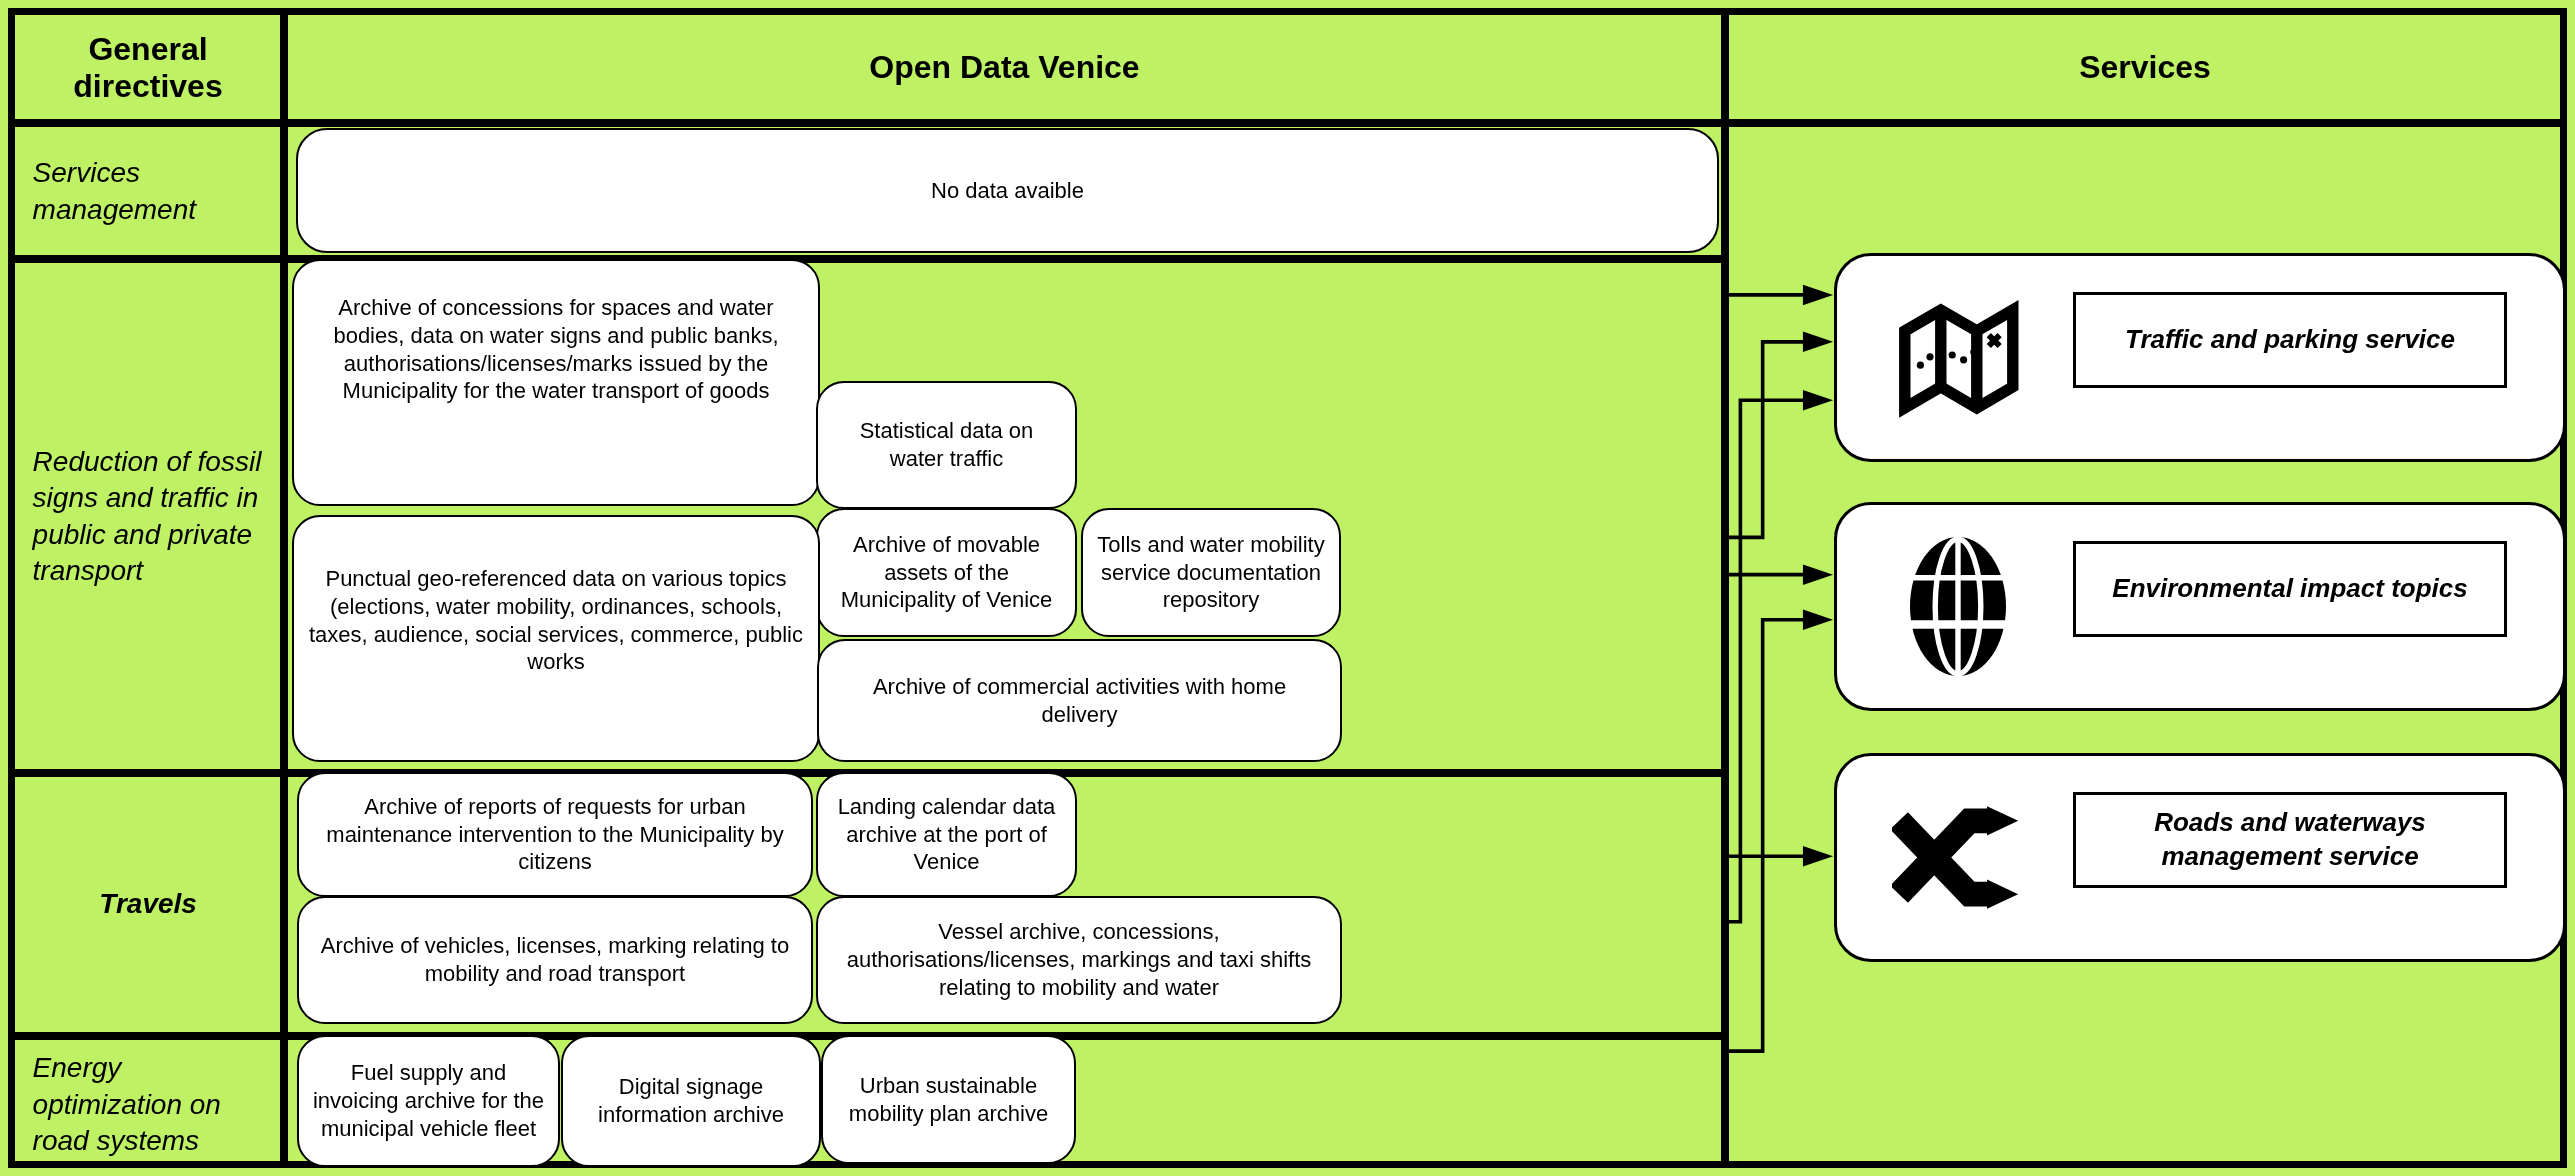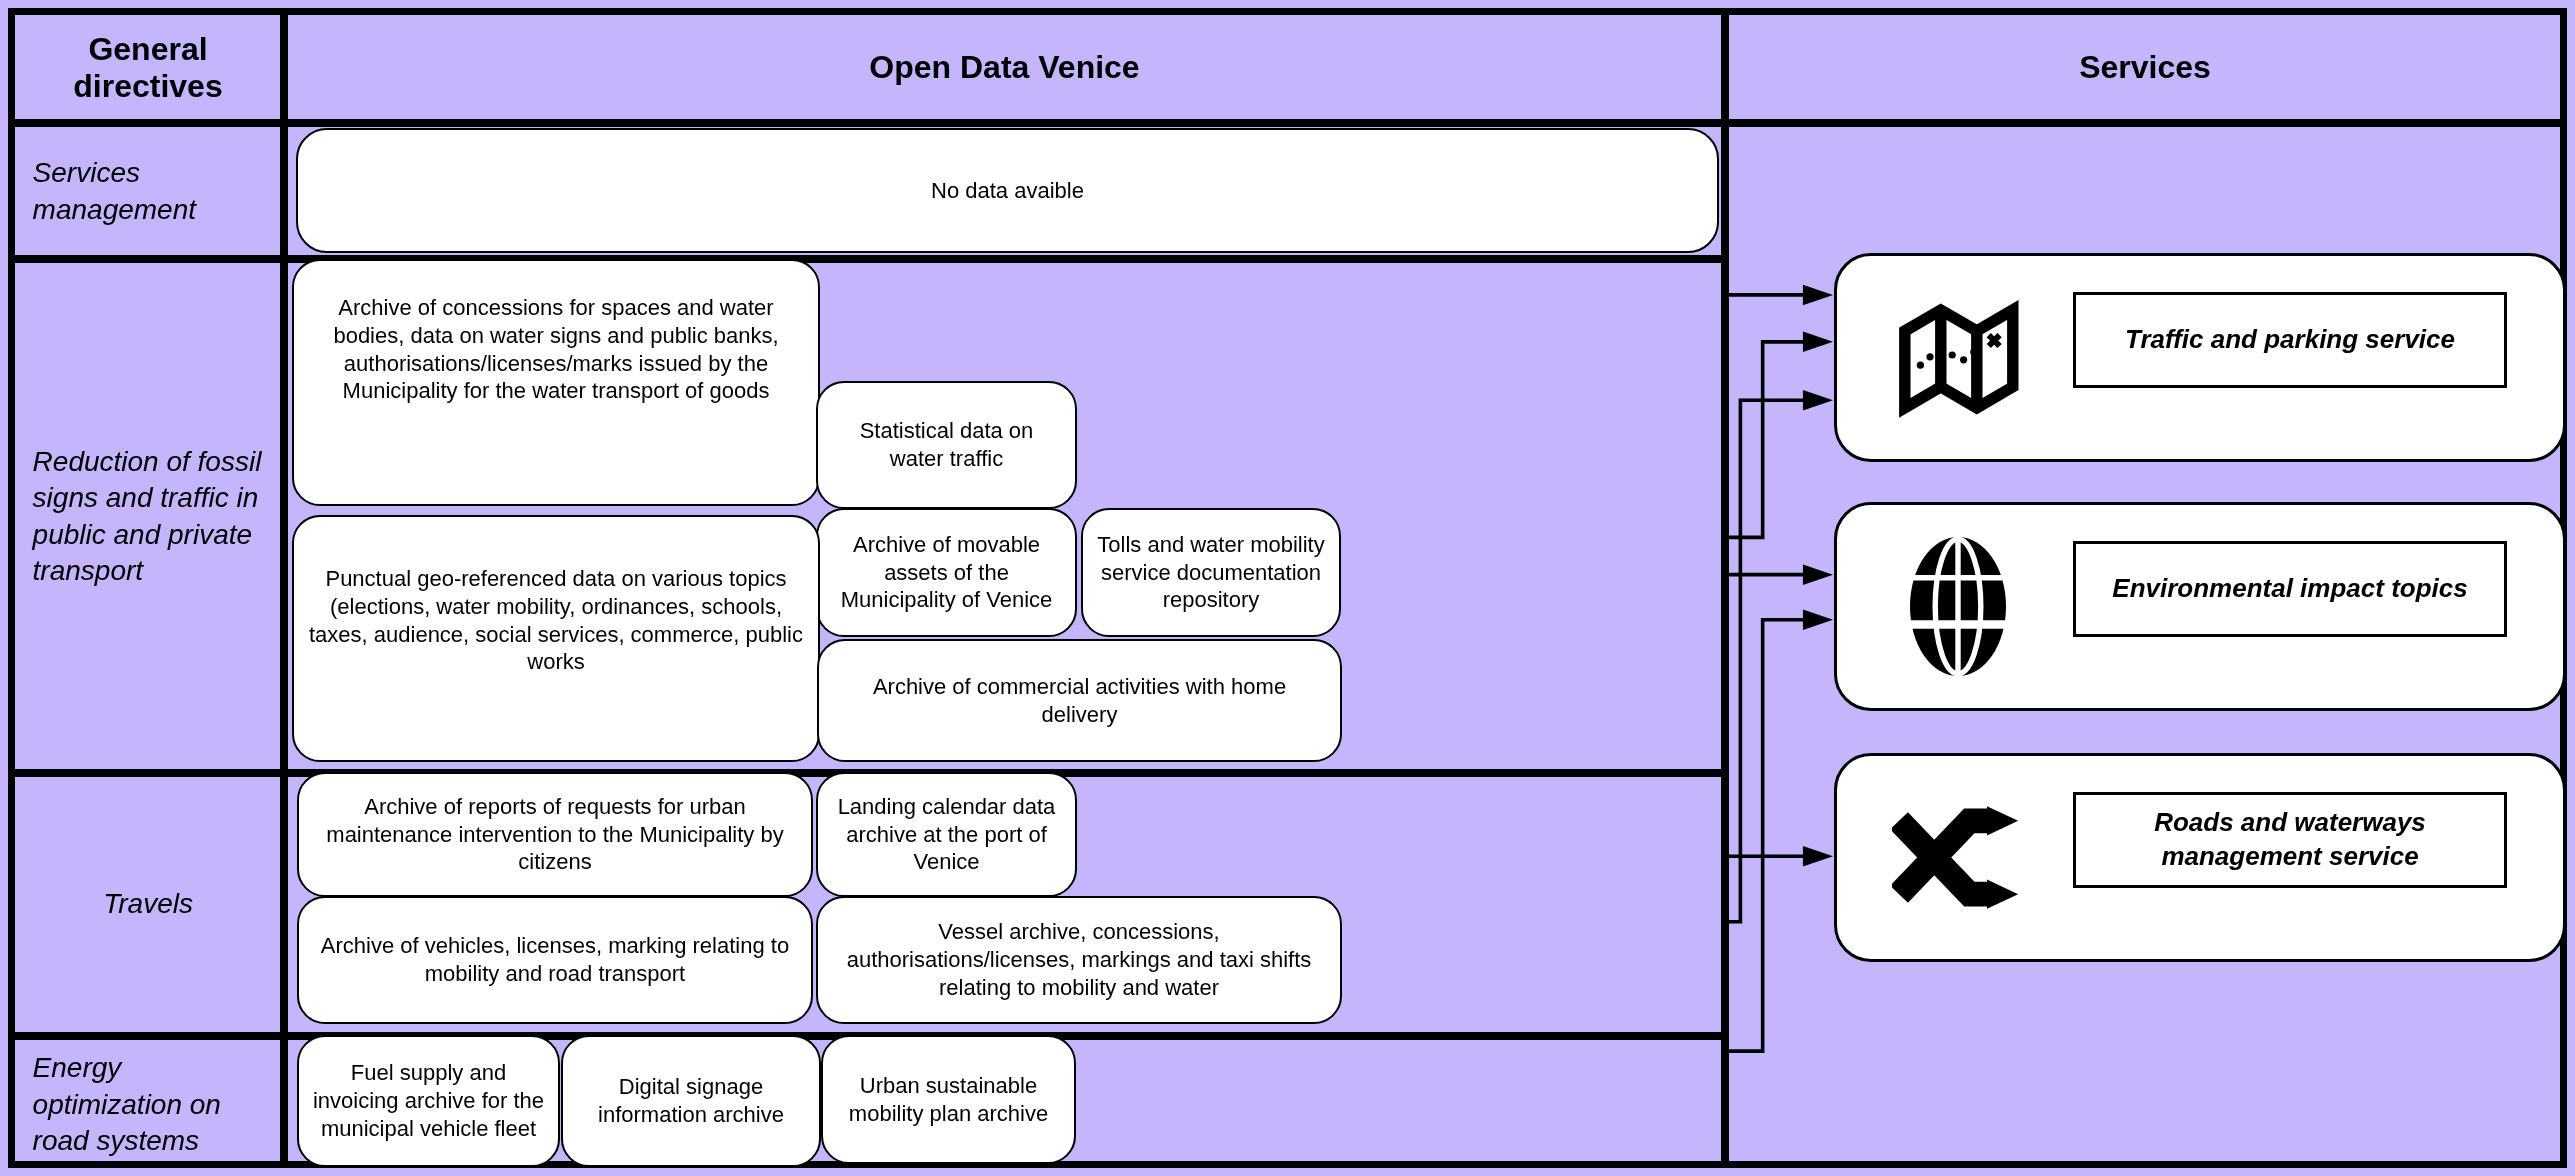--- a/index.html
+++ b/index.html
@@ -1,17 +1,17 @@
 <!DOCTYPE html>
 <html style="font-size:9.6px"><head>
 <meta charset="utf-8">
 <style>
   html,body { margin:0; padding:0; background:#ffffff; }
   .canvas {
-    position:relative; width:2576px; height:1177px; background:#c4b5fd;
+    position:relative; width:2576px; height:1177px; background:#bef264;
     font-family:"Liberation Sans", sans-serif; color:#000000; overflow:hidden;
   }
   .frame { position:absolute; left:8.4px; top:8.4px; width:2559px; height:1160px;
            border:7.2px solid #000; box-sizing:border-box; }
   .gl { position:absolute; background:#000; }
   .v1 { left:280px;  top:8.4px; width:8.4px; height:1160px; }
   .v2 { left:1721px; top:8.4px; width:8.4px; height:1160px; }
   .h1 { left:8.4px; top:119px;  width:2559px; height:8.4px; }
   .h2 { left:8.4px; top:255px;  width:1721px; height:8.4px; }
   .h3 { left:8.4px; top:769px; width:1721px; height:8.4px; }
@@ -21,21 +21,21 @@
          font-weight:bold; font-size:32px; text-align:center; line-height:1.15; }
   .hc1 { left:18px;   top:17px; width:260px;  height:101px; }
   .hc2 { left:290px;  top:17px; width:1429px; height:101px; }
   .hc3 { left:1730px; top:17px; width:830px; height:101px; }
 
   .lbl { position:absolute; left:15.6px; width:265px; display:flex; align-items:center;
          justify-content:center; font-style:italic; font-size:28px; 
          line-height:1.3; box-sizing:border-box; padding:0 17px; }
   .rl1 { top:129px;  height:125px; }
   .rl2 { top:265px;  height:503px; }
-  .rl3 { top:779px; height:251px; }
+  .rl3 { top:779px; height:251px;font-weight:bold; }
   .rl4 { top:1041px; height:128px; }
 
   .dbox { position:absolute; border:2.4px solid #000; border-radius:28px; background:#fff;
           display:flex; align-items:center; justify-content:center; text-align:center;
           font-size:22px; line-height:1.27; padding:6px 13.2px; box-sizing:border-box; }
   .b-nodata      { left:296px;  top:128px;  width:1423px; height:125px; border-radius:31px; }
   .b-concessions { left:292px;  top:259px;  width:528px;  height:247px; padding-bottom:72px; }
   .b-statistical { left:816px; top:381px;  width:261px;  height:128px; }
   .b-movable     { left:816px; top:508px;  width:261px;  height:129px; }
   .b-tolls       { left:1081px; top:508px;  width:260px;  height:129px; }

